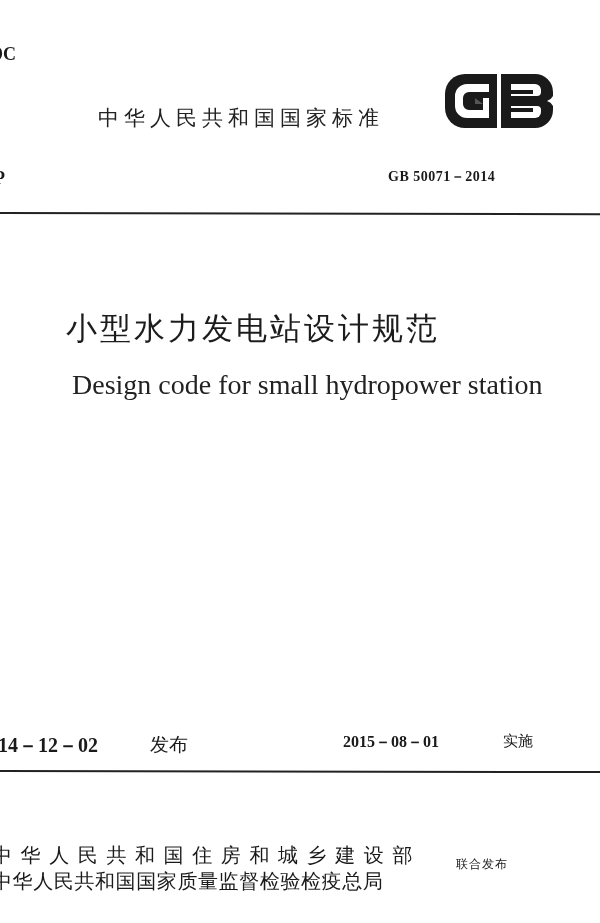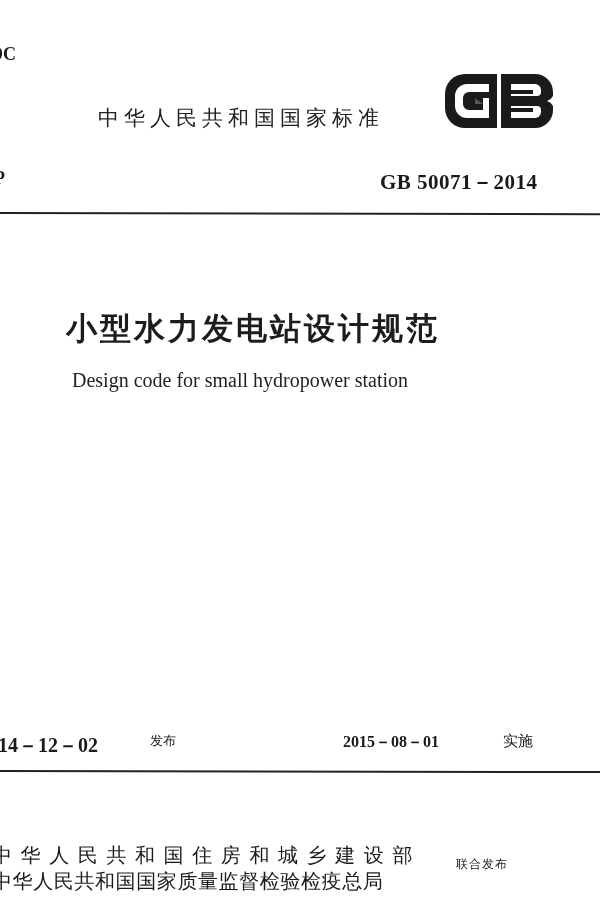--- a/index.html
+++ b/index.html
@@ -8,36 +8,36 @@
       background: #ffffff;
       position: relative;
       overflow: hidden;
       color: #1a1a1a;
       font-family: "DejaVu Sans", sans-serif;
     }
     .abs { position: absolute; white-space: nowrap; }
     .serif-bold { font-family: "Liberation Serif", "DejaVu Serif", serif; font-weight: bold; }
     .serif { font-family: "Liberation Serif", "DejaVu Serif", serif; }
     .cjk-sans { font-family: "DejaVu Sans", sans-serif; text-align: center; }
-    .cjk-serif { font-family: "DejaVu Serif", serif; font-weight: bold; }
+    .cjk-serif { font-family: "DejaVu Serif", serif; }
 
     #udc { left: -10px; top: 44px; font-size: 18px; }
     #std-title { left: 98px; top: 104px; font-size: 21px; letter-spacing: 5px; color:#222; }
     #gb-logo { left: 443px; top: 72px; width: 112px; height: 58px; }
     #p-label { left: -6px; top: 168px; font-size: 18px; }
-    #std-code { left: 380px; top: 168px; font-size: 21px; letter-spacing: 0.5px; text-align: right; }
+    #std-code { left: 388px; top: 168px; font-size: 14px; letter-spacing: 0.5px; text-align: right; }
     .rule { position: absolute; left: 0; width: 600px; height: 2px; background: #222; }
     #rule-top { top: 212px; transform: rotate(0.12deg); transform-origin: left center; }
     #rule-bottom { top: 770px; transform: rotate(0.1deg); transform-origin: left center; }
 
     #title-cn { left: 66px; top: 308px; font-size: 31px; letter-spacing: 3px; color:#1c1c1c; }
-    #title-en { left: 72px; top: 369px; font-size: 20px; color:#222; }
+    #title-en { left: 72px; top: 369px; font-size: 28px; color:#222; }
 
     #issue-date { left: -12px; top: 732px; font-size: 20px; }
-    #issue-label { left: 150px; top: 732px; font-size: 13px; }
+    #issue-label { left: 150px; top: 732px; font-size: 19px; }
     #impl-date { left: 343px; top: 732px; font-size: 16px; }
     #impl-label { left: 503px; top: 732px; font-size: 15px; }
 
     #issuer-1 { left: -8px; top: 842px; font-size: 20px; letter-spacing: 8.6px; }
     #issuer-2 { left: -8px; top: 868px; font-size: 20px; letter-spacing: 0.6px; }
     #joint-label { left: 456px; top: 856px; font-size: 12px; letter-spacing: 1px; }
   </style>
 </head>
 <body>
 

